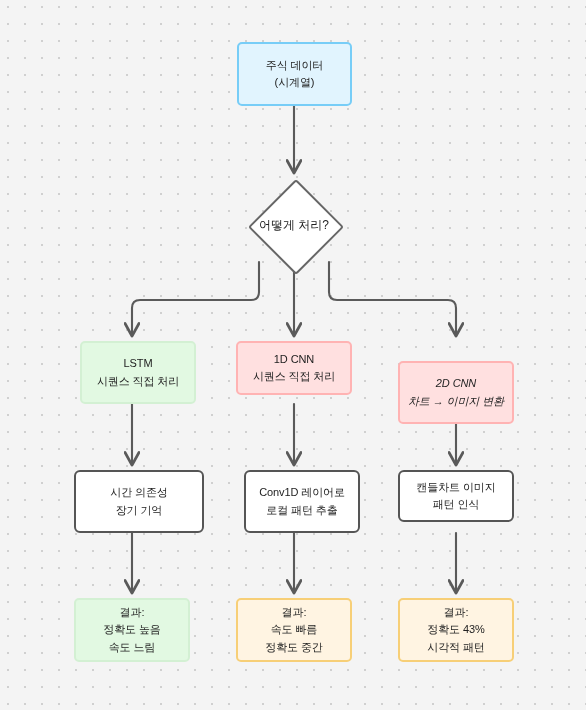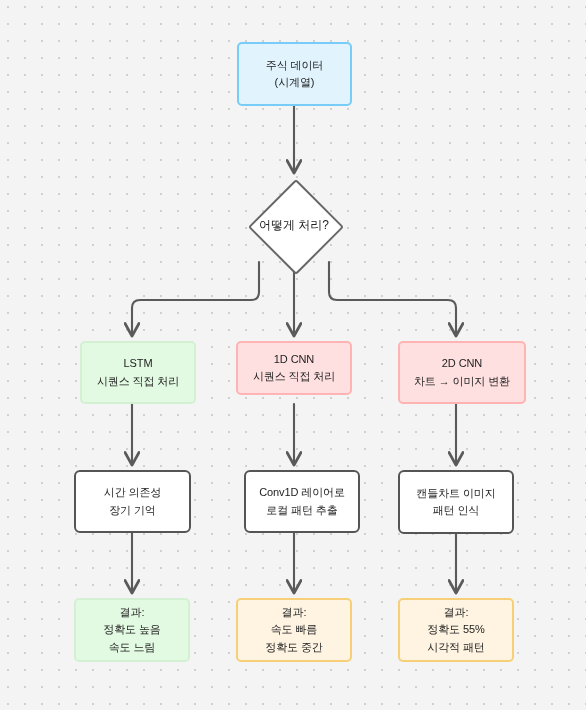--- a/index.html
+++ b/index.html
@@ -143,51 +143,51 @@
   <div class="node box box-green" style="left:74px; top:341px; width:116px; height:63px;margin-left:6px;">
     <span class="line">LSTM</span>
     <span class="line">시퀀스 직접 처리</span>
   </div>
 
   <div class="node box box-pink" style="left:236px; top:341px; width:116px; height:54px;">
     <span class="line">1D CNN</span>
     <span class="line">시퀀스 직접 처리</span>
   </div>
 
-  <div class="node box box-pink" style="left:398px; top:341px; width:128px; height:63px;">
+  <div class="node box box-pink" style="left:398px; top:361px; width:116px; height:63px;font-style:italic;">
     <span class="line">2D CNN</span>
     <span class="line">차트 → 이미지 변환</span>
   </div>
 
-  <div class="node box box-white" style="left:74px; top:470px; width:117px; height:63px;text-align:right;">
+  <div class="node box box-white" style="left:74px; top:470px; width:130px; height:63px;text-align:right;">
     <span class="line">시간 의존성</span>
     <span class="line">장기 기억</span>
   </div>
 
   <div class="node box box-white" style="left:244px; top:470px; width:116px; height:63px;">
     <span class="line">Conv1D 레이어로</span>
     <span class="line">로컬 패턴 추출</span>
   </div>
 
-  <div class="node box box-white" style="left:398px; top:470px; width:116px; height:64px;">
+  <div class="node box box-white" style="left:398px; top:470px; width:116px; height:52px;">
     <span class="line">캔들차트 이미지</span>
     <span class="line">패턴 인식</span>
   </div>
 
   <div class="node box box-green" style="left:74px; top:598px; width:116px; height:64px;">
     <span class="line">결과:</span>
     <span class="line">정확도 높음</span>
     <span class="line">속도 느림</span>
   </div>
 
   <div class="node box box-amber" style="left:236px; top:598px; width:116px; height:64px;">
     <span class="line">결과:</span>
     <span class="line">속도 빠름</span>
     <span class="line">정확도 중간</span>
   </div>
 
   <div class="node box box-amber" style="left:398px; top:598px; width:116px; height:64px;">
     <span class="line">결과:</span>
-    <span class="line">정확도 55%</span>
+    <span class="line">정확도 43%</span>
     <span class="line">시각적 패턴</span>
   </div>
 
 </div>
 
 </body></html>

